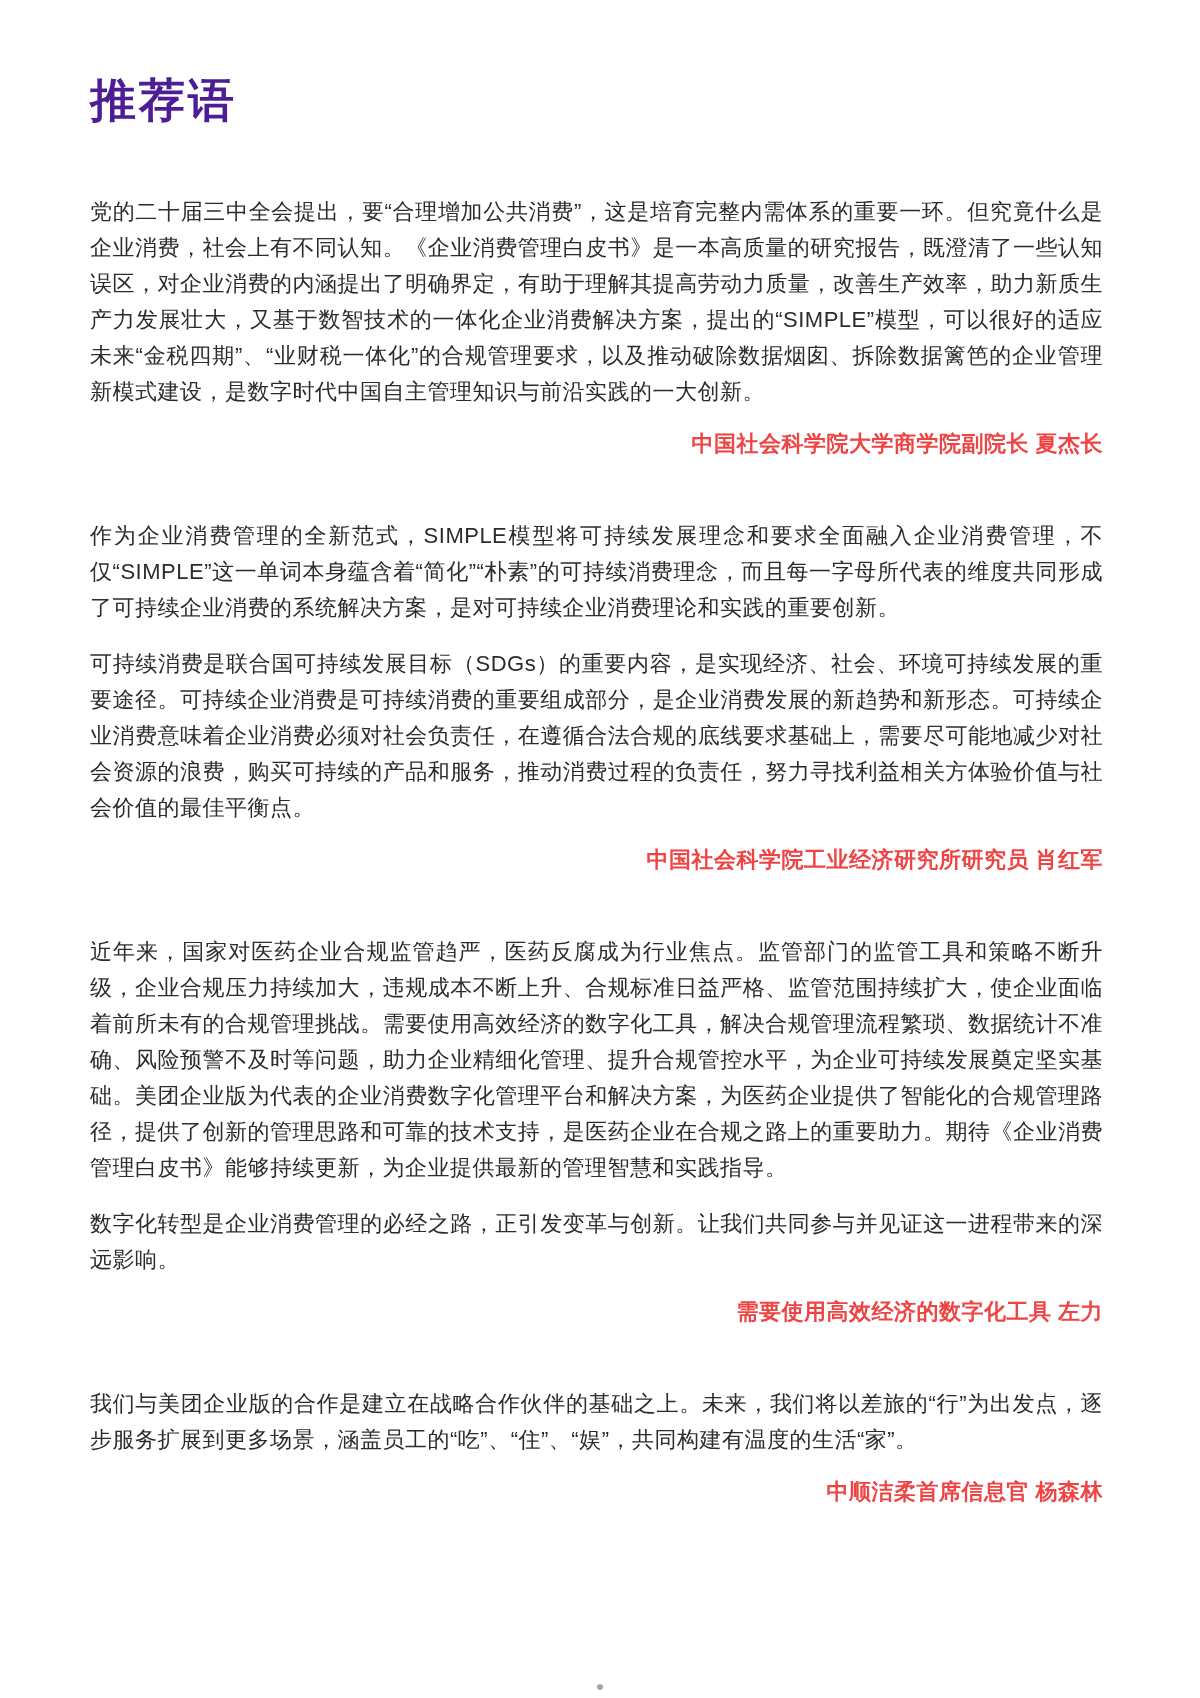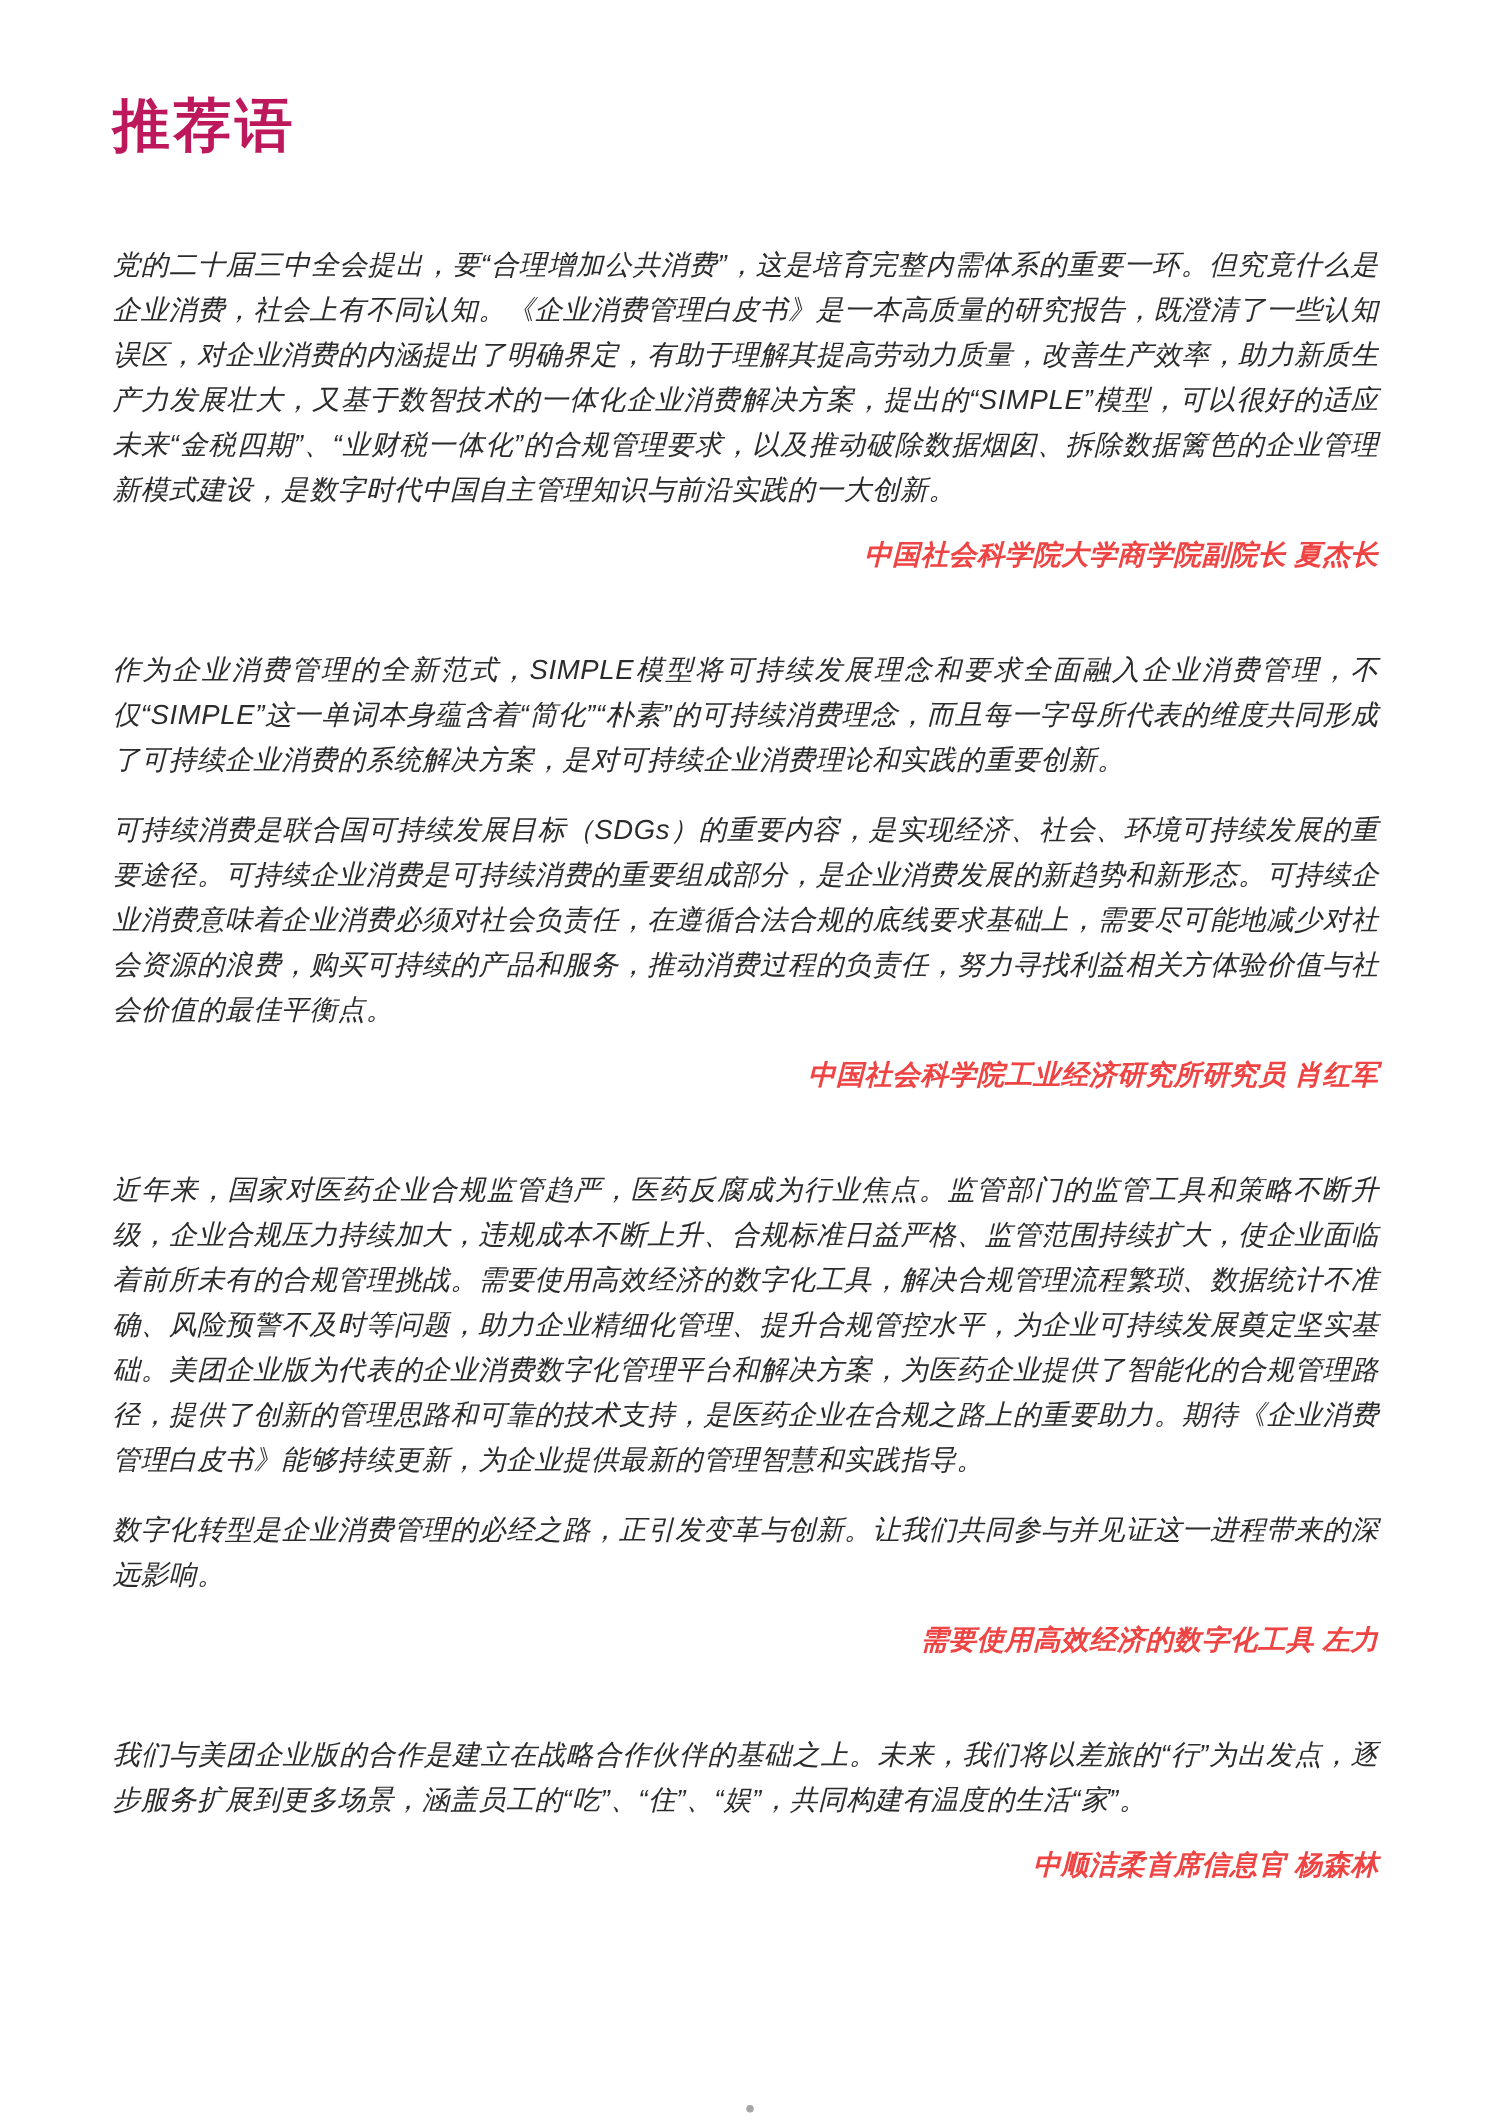--- a/index.html
+++ b/index.html
@@ -13,23 +13,23 @@
     padding: 76px 97px 0 90px;
     font-family: "Liberation Sans", "DejaVu Sans", sans-serif;
     color: #2b2b2b;
   }
   .page-title {
     margin: 0;
     font-size: 46px;
     line-height: 48px;
     font-weight: 900;
     letter-spacing: 3px;
-    color: #be185d;
+    color: #4c1d95;
   }
-  .content { margin-top: 70px; font-style: italic; }
+  .content { margin-top: 70px; }
   .rec-section { margin: 0 0 56px 0; }
   .rec-section p.para {
     margin: 0 0 20px 0;
     font-size: 22px;
     line-height: 36px;
     text-align: justify;
     text-justify: inter-ideograph;
     color: #2b2b2b;
     letter-spacing: 0.5px;
   }

